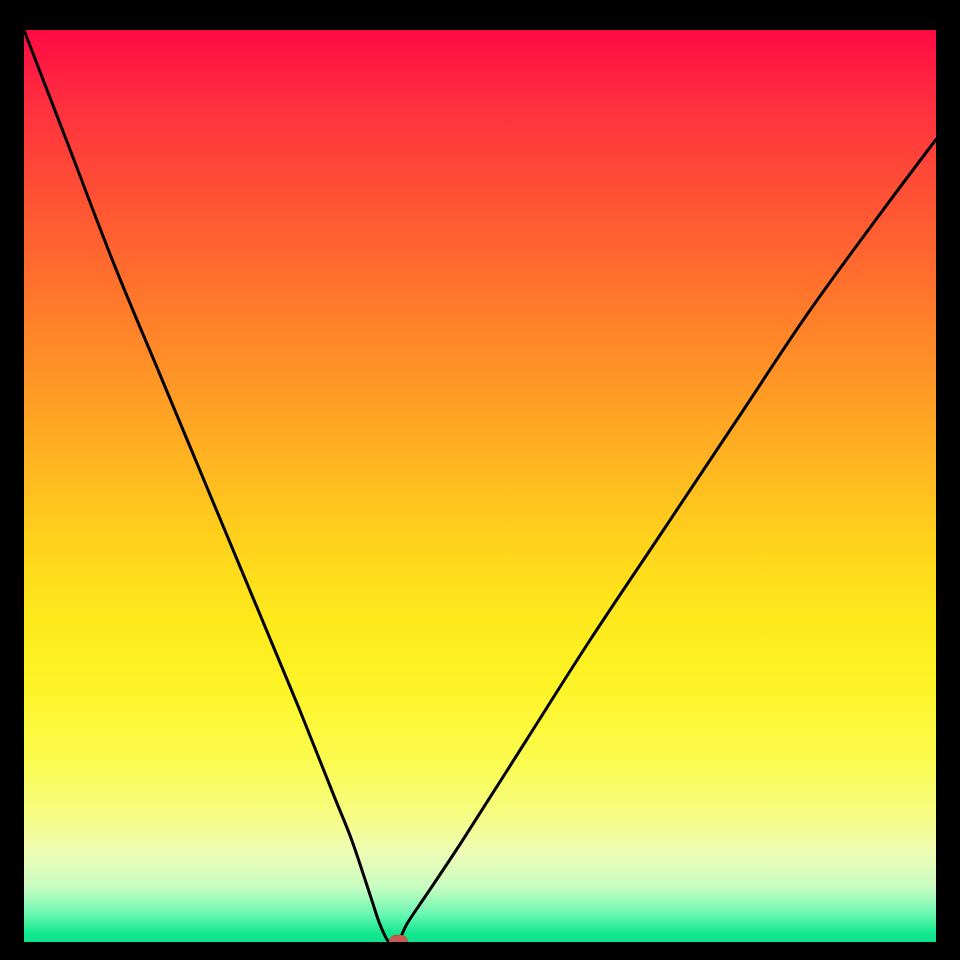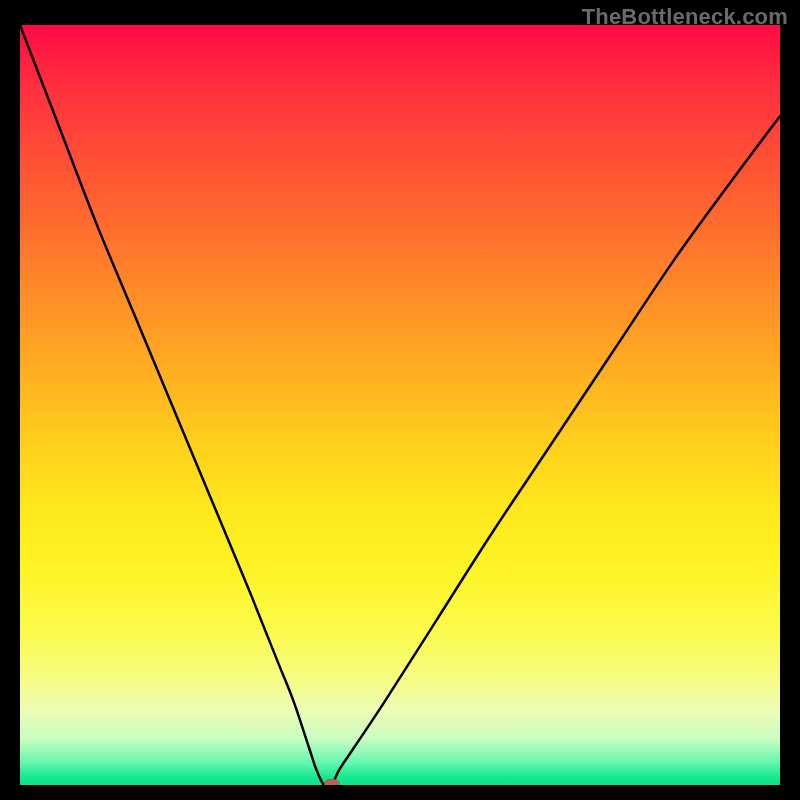--- a/index.html
+++ b/index.html
@@ -70,21 +70,20 @@
     border-radius: 6px / 6px;
     background: #c95c52;
     transform: translate(-50%, -50%);
     box-shadow: 0 0 0 0.5px rgba(0,0,0,0.2) inset;
   }
 </style>
 </head>
 <body>
 
 <div class="frame">
-  <div class="watermark">TheBottleneck.com</div>
 
   <div class="plot-area">
     <div class="gradient-bg"></div>
     <svg class="curve" viewBox="0 0 760 760" preserveAspectRatio="none">
       <path id="curve-path" fill="none" stroke="#000" stroke-width="2.5" stroke-linejoin="round" stroke-linecap="round" d="M 0,0 C 6.333333333333333,16.466666666666658 25.333333333333336,65.86666666666662 38,98.79999999999995 C 50.666666666666664,131.7333333333333 63.333333333333336,165.93333333333334 76,197.60000000000002 C 88.66666666666667,229.2666666666667 101.33333333333333,258.40000000000003 114,288.8 C 126.66666666666667,319.2 139.33333333333334,349.6 152,380 C 164.66666666666666,410.4 177.33333333333334,440.8 190,471.2 C 202.66666666666666,501.59999999999997 216.6,534.5333333333333 228,562.4 C 239.4,590.2666666666667 250.80000000000004,619.4 258.40000000000003,638.4 C 266,657.4 268.5333333333333,662.4666666666667 273.59999999999997,676.4 C 278.66666666666663,690.3333333333333 285,710.6 288.8,722 C 292.6,733.4 293.8666666666667,738.4666666666666 296.40000000000003,744.8 C 298.9333333333334,751.1333333333333 301.4666666666667,757.4666666666667 304,760 C 306.5333333333333,762.5333333333333 309.0666666666666,762.5333333333333 311.59999999999997,760 C 314.1333333333333,757.4666666666667 315.4,751.1333333333333 319.2,744.8 C 323,738.4666666666666 326.79999999999995,733.4 334.4,722 C 342,710.6 350.8666666666667,697.9333333333333 364.8,676.4 C 378.73333333333335,654.8666666666667 400.2666666666667,620.6666666666666 418.00000000000006,592.8 C 435.7333333333334,564.9333333333333 452.2,538.3333333333333 471.2,509.2 C 490.2,480.06666666666666 511.73333333333335,448.4 532,418 C 552.2666666666667,387.6 572.5333333333334,357.2 592.8000000000001,326.8 C 613.0666666666667,296.40000000000003 633.3333333333334,264.73333333333335 653.6,235.60000000000002 C 673.8666666666667,206.4666666666667 696.6666666666666,176.06666666666666 714.4,152 C 732.1333333333333,127.93333333333334 752.4,101.33333333333337 760,91.20000000000005"></path>
     </svg>
     <div id="marker" class="marker" style="left: 311.6px; top: 760px;"></div>
   </div>
 </div>
 

